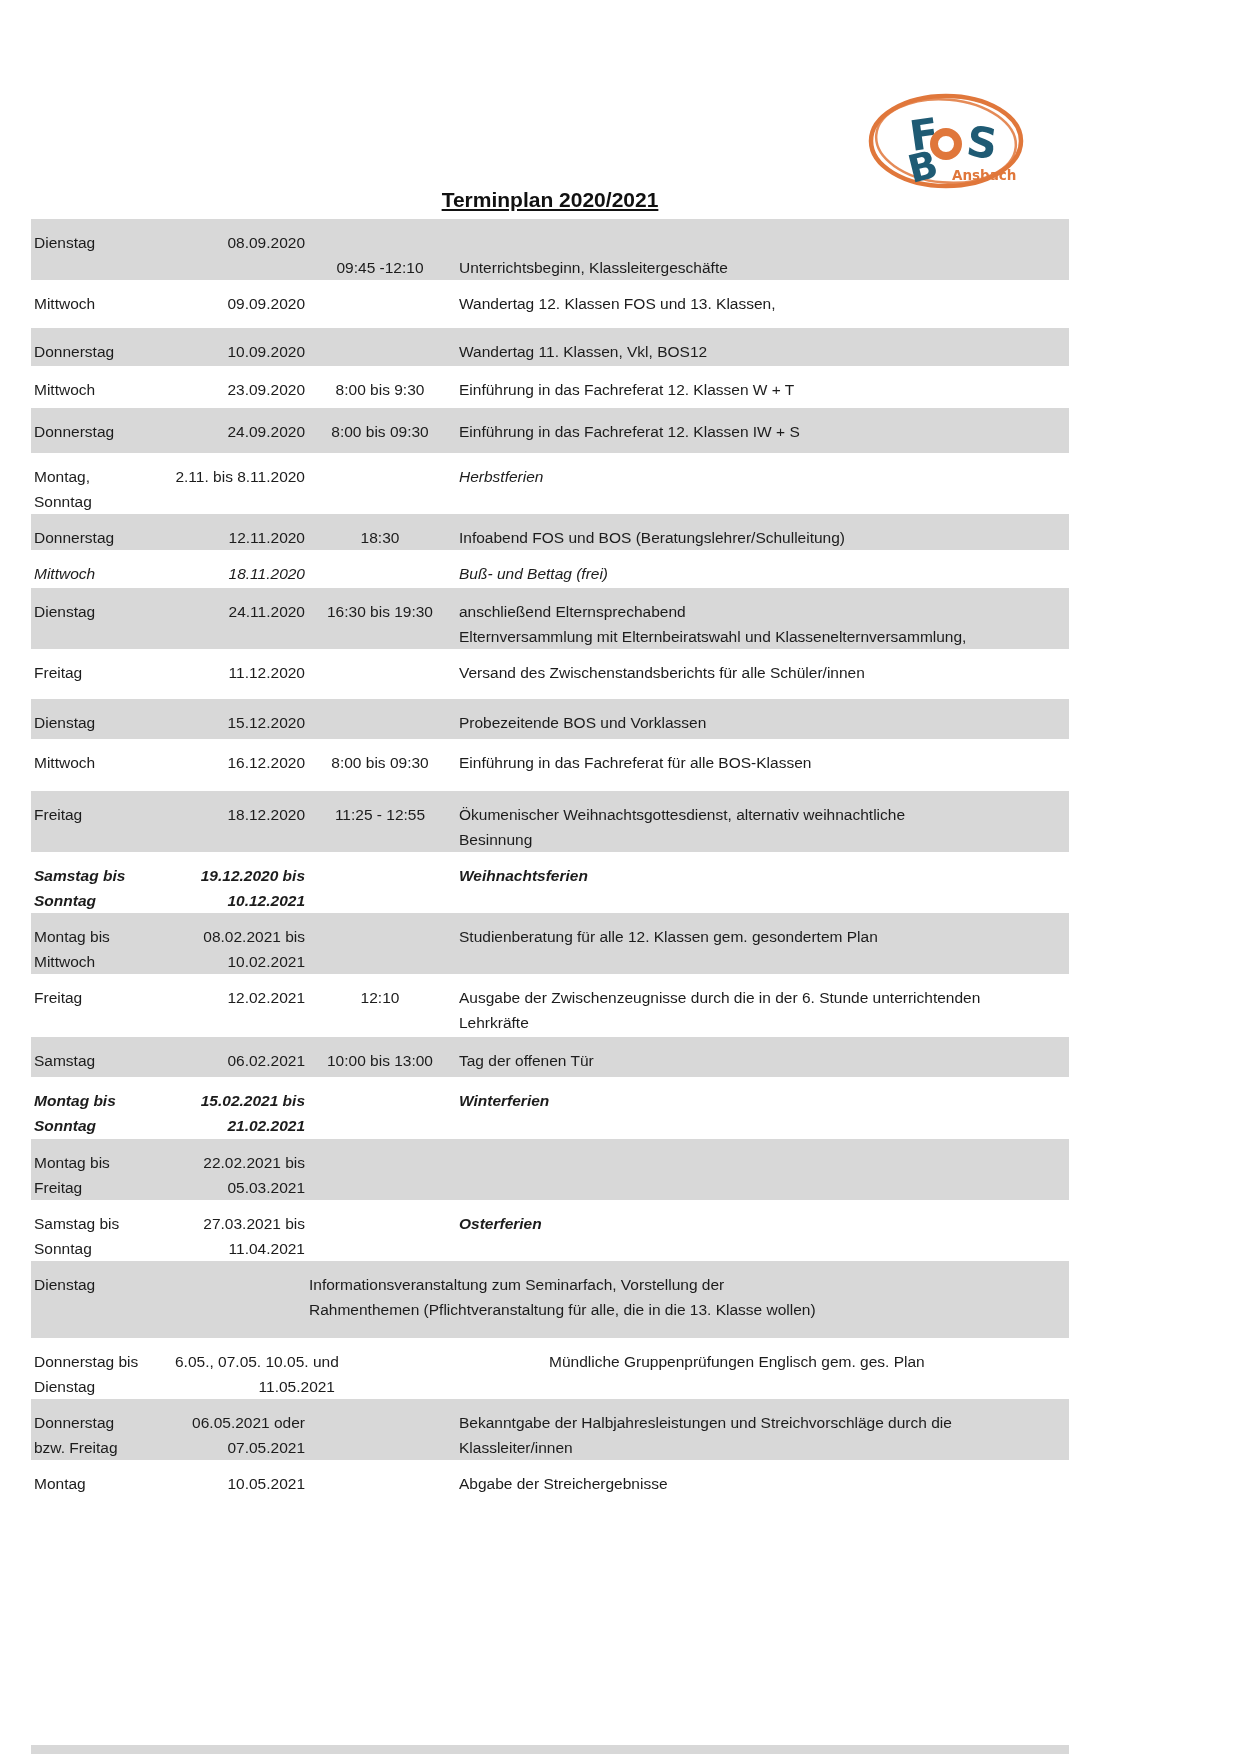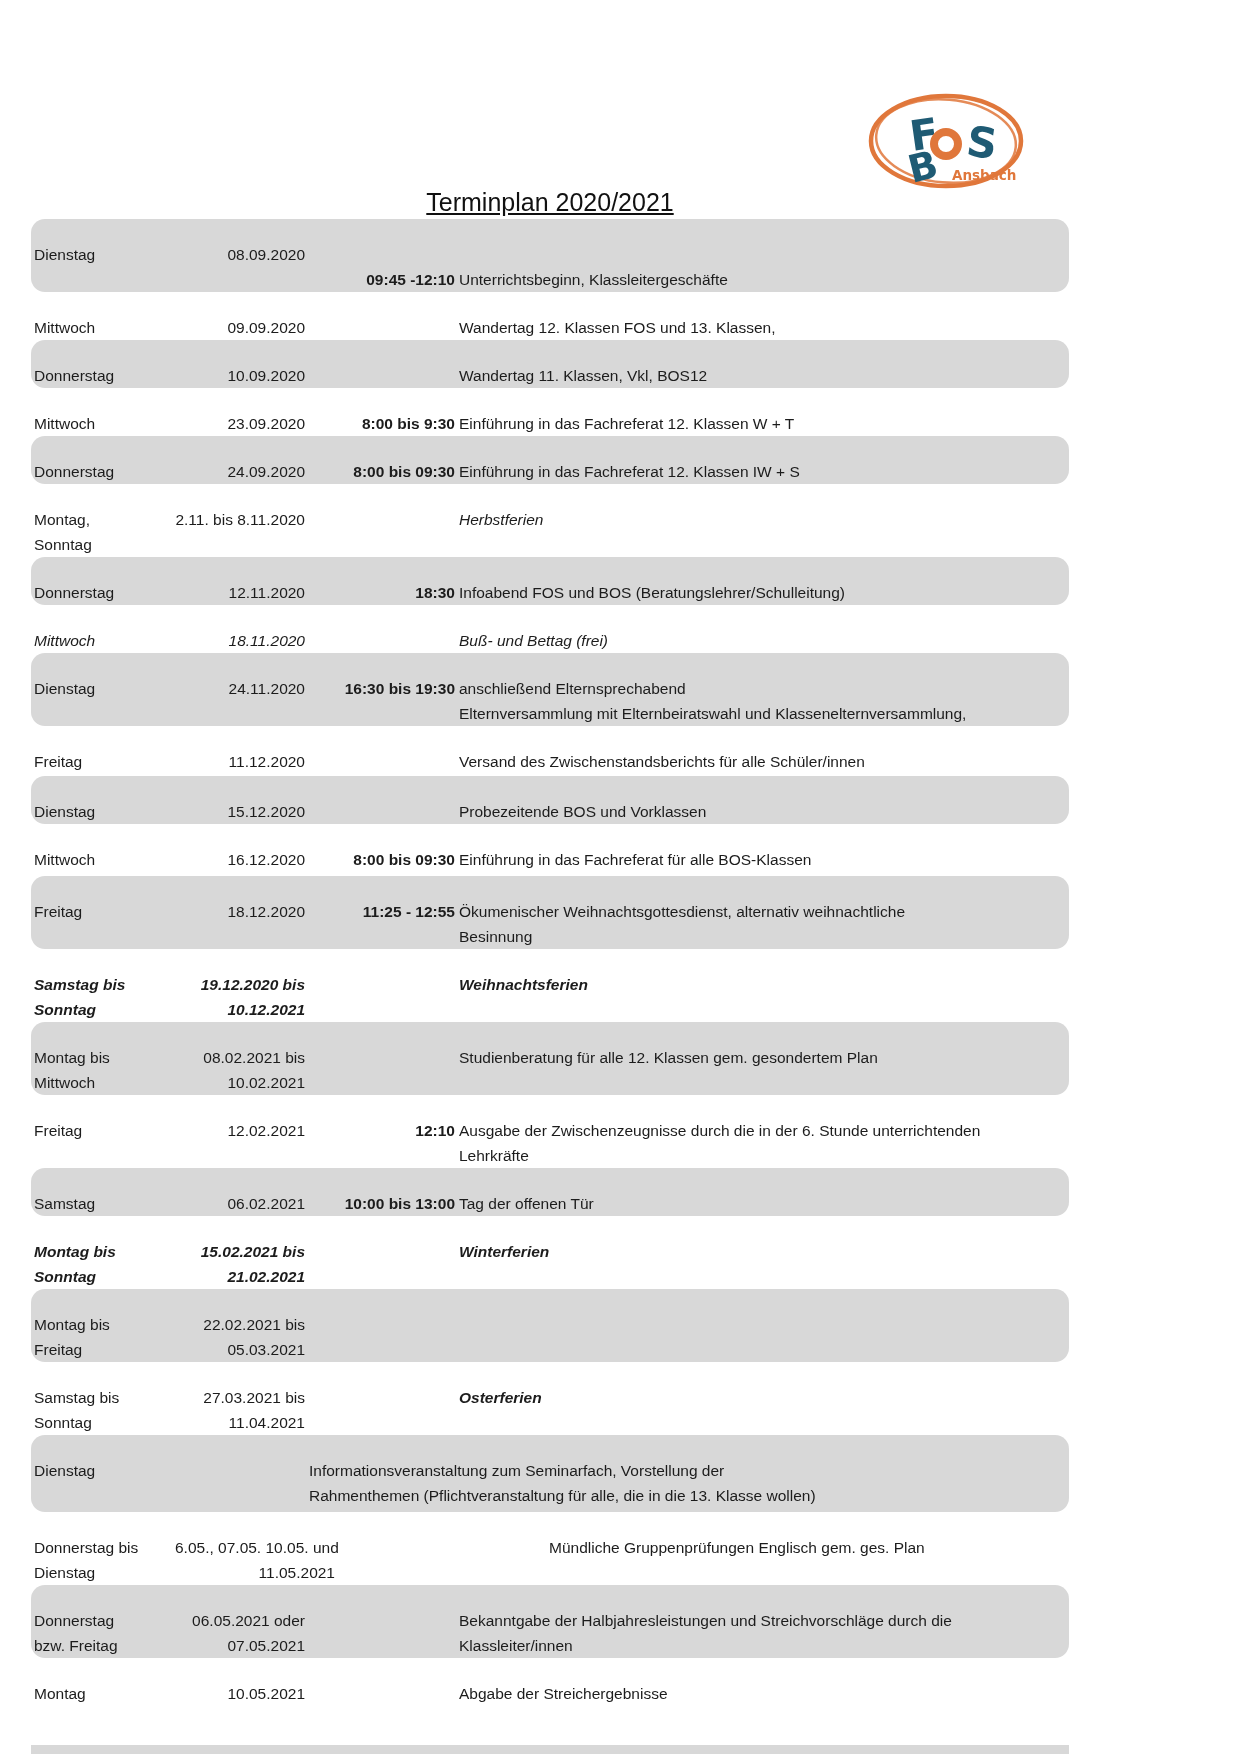--- a/index.html
+++ b/index.html
@@ -9,47 +9,46 @@
     background:#ffffff;
     overflow:hidden;
     font-family:"Liberation Sans",sans-serif;
     color:#1c1c1c;
     font-size:15.5px;
   }
   .doc-title{
     position:absolute;
     top:188px;left:31px;width:1038px;
     text-align:center;
-    font-size:25px;
-    font-weight:normal;
+    font-size:21px;
+    font-weight:bold;
     text-decoration:underline;
     color:#111111;
   }
   .logo{
     position:absolute;
     left:866px;top:90px;
     width:160px;height:102px;
   }
   .table-wrap{
     position:absolute;
     top:219px;left:31px;width:1038px;
   }
   .row{
     display:grid;
     grid-template-columns:114px 160px 150px 1fr;
     box-sizing:border-box;
-    padding-top:23px;
+    padding-top:11px;
     background:#ffffff;
-    border-radius:14px;
   }
   .row.shaded{background:#d8d8d8;}
   .cell{min-width:0;}
   .cell.day{padding-left:3px;}
   .cell.date{text-align:right;}
-  .cell.time{text-align:right;font-weight:bold;}
+  .cell.time{text-align:center;}
   .cell.event{padding-left:4px;}
   .line{min-height:25px;line-height:25px;white-space:nowrap;}
   .italic{font-style:italic;}
   .bold-italic{font-style:italic;font-weight:bold;}
   .partial-row{
     position:absolute;
     left:31px;top:1745px;
     width:1038px;height:9px;
     background:#d8d8d8;
   }

